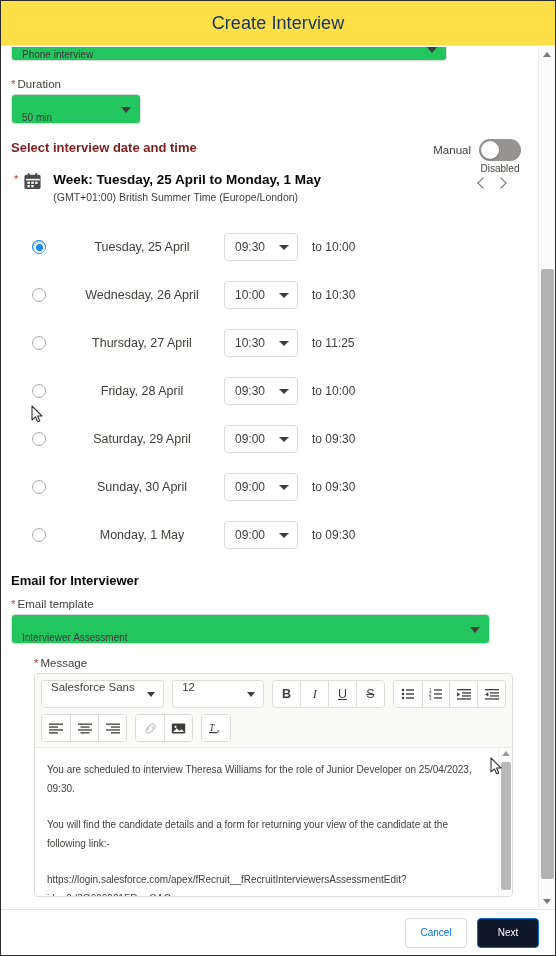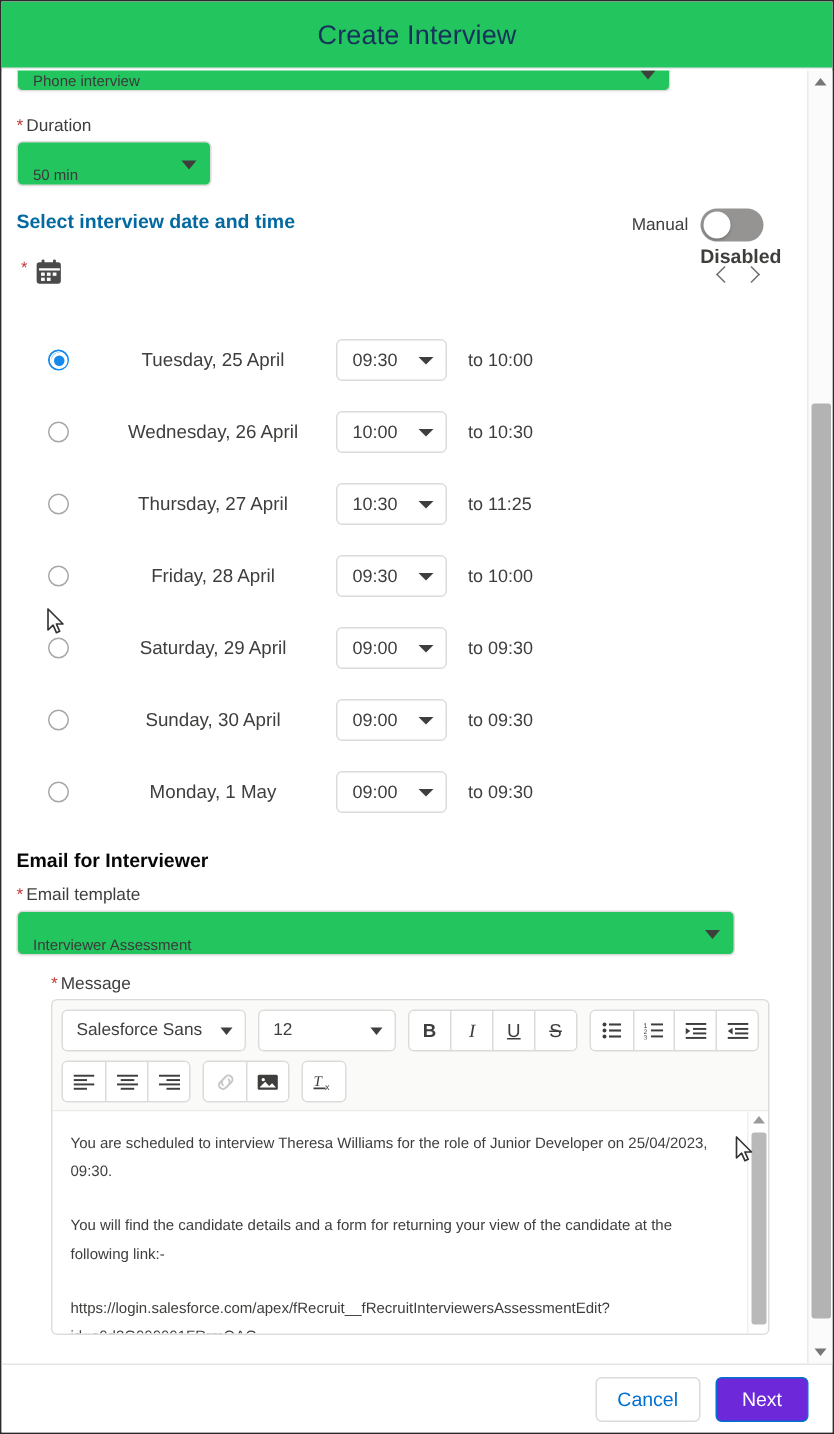--- a/index.html
+++ b/index.html
@@ -17,21 +17,21 @@
     overflow: hidden;
   }
 
   
   .modal-header {
     height: 45px;
     display: flex;
     align-items: center;
     justify-content: center;
     border-bottom: 1px solid #e8e8ea;
-    background: #22c55e;
+    background: #fde047;
   }
   .modal-title {
     font-size: 18px;
     color: #16325c;
     letter-spacing: .1px;
   }
 
   
   .modal-body {
     position: absolute;
@@ -92,21 +92,21 @@
     border-top: 6px solid #3e3e3c;
   }
   .w-phone { width: 436px; }
   .w-duration { width: 130px; }
   .w-template { width: 479px; }
 
   
   .section-title {
     font-size: 13px;
     font-weight: bold;
-    color: #0369a1;
+    color: #7f1d1d;
     margin: 16px 0 0 0;
   }
 
   
   .toggle-wrap {
     position: absolute;
     right: 18px;
     top: 102px;
     display: flex;
     align-items: flex-start;
@@ -126,24 +126,23 @@
   }
   .toggle-knob {
     position: absolute;
     left: 2px; top: 2px;
     width: 18px; height: 18px;
     border-radius: 50%;
     background: #fff;
     box-shadow: 0 1px 2px rgba(0,0,0,.25);
   }
   .toggle-state {
-    font-size: 13px;
+    font-size: 10px;
     color: #3e3e3c;
     margin-top: 2px;
-    font-weight: bold;
   }
 
   
   .week-row {
     display: flex;
     align-items: flex-start;
     margin-top: 16px;
     position: relative;
   }
   .week-req {
@@ -290,21 +289,20 @@
     background: #fff;
     color: #3e3e3c;
     font-size: 12.5px;
     cursor: pointer;
   }
   .tb-btn.dim { color: #c9c7c5; }
   .tb-sel {
     position: relative;
     height: 26px;
     display: flex;
-    align-items: center;
     padding: 0 24px 0 9px;
     font-size: 11.5px;
     color: #3e3e3c;
     background: #fff;
   }
   .tb-sel .caret { right: 8px; border-top-width: 5px; border-left-width: 4px; border-right-width: 4px; }
   .tb-font { width: 122px; }
   .tb-size { width: 90px; }
 
   .rte-area {
@@ -390,35 +388,35 @@
     display: flex;
     align-items: center;
     justify-content: flex-end;
     padding-right: 16px;
     gap: 10px;
   }
   .btn {
     height: 30px;
     min-width: 62px;
     border-radius: 4px;
-    font-size: 13px;
+    font-size: 10px;
     display: flex;
     align-items: center;
     justify-content: center;
     padding: 0 14px;
     cursor: pointer;
     text-align: right;
   }
   .btn-neutral {
     background: #fff;
     border: 1px solid #dddbda;
     color: #0070d2;
   }
   .btn-brand {
-    background: #6d28d9;
+    background: #0f172a;
     border: 1px solid #0070d2;
     color: #fff;
   }
 
   
   .cursor {
     position: absolute;
     width: 13px; height: 19px;
     pointer-events: none;
     z-index: 60;
@@ -473,20 +471,24 @@
             <rect x="5" y="1" width="2" height="4" rx="1" fill="#4a4a4a"></rect>
             <rect x="13" y="1" width="2" height="4" rx="1" fill="#4a4a4a"></rect>
             <rect x="3.2" y="7.2" width="14.6" height="1.6" fill="#ffffff"></rect>
             <rect x="4.6" y="10.2" width="2.6" height="2.3" fill="#ffffff"></rect>
             <rect x="8.7" y="10.2" width="2.6" height="2.3" fill="#ffffff"></rect>
             <rect x="12.8" y="10.2" width="2.6" height="2.3" fill="#ffffff"></rect>
             <rect x="4.6" y="13.8" width="2.6" height="2.3" fill="#ffffff"></rect>
             <rect x="8.7" y="13.8" width="2.6" height="2.3" fill="#ffffff"></rect>
           </svg>
         </span>
+        <div class="week-text">
+          <div class="week-title">Week: Tuesday, 25 April to Monday, 1 May</div>
+          <div class="week-tz">(GMT+01:00) British Summer Time (Europe/London)</div>
+        </div>
         <div class="week-nav">
           <span class="chev left"></span>
           <span class="chev right"></span>
         </div>
       </div>
 
       <div class="days">
 
         <div class="day-row">
           <span class="radio on"></span>

